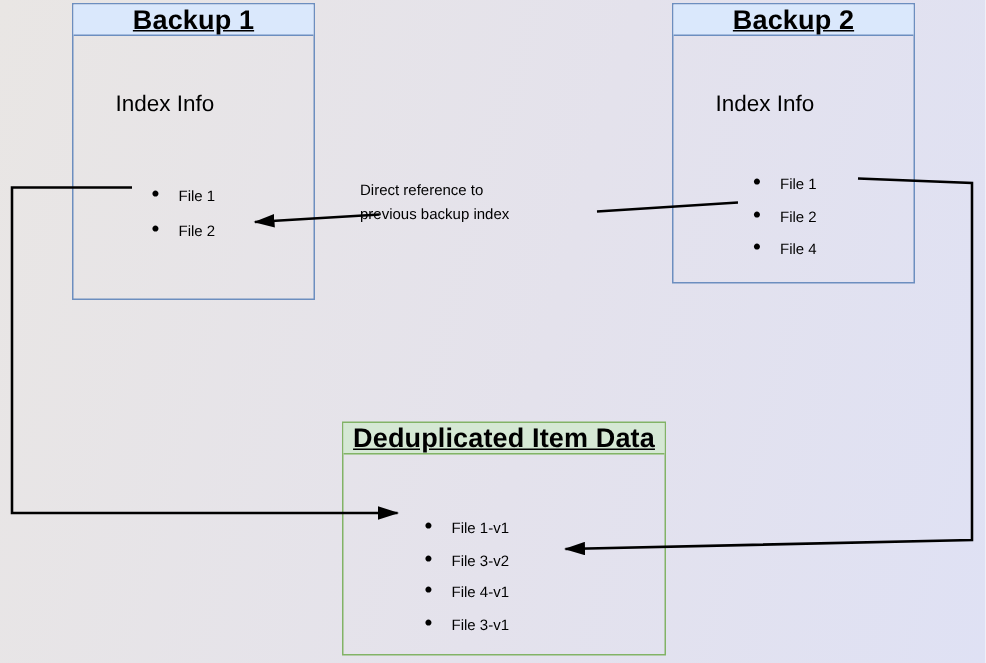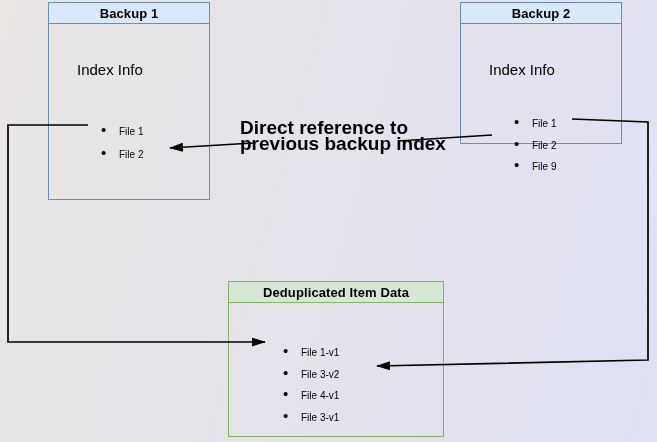--- a/index.html
+++ b/index.html
@@ -30,23 +30,24 @@
   }
   .box.blue   { border: 1px solid #6c8ebf; }
   .box.green  { border: 1px solid #82b366; }
   .box-header {
     box-sizing: border-box;
     width: 100%;
     height: 21px;
     display: flex;
     align-items: center;
     justify-content: center;
-    font-size: 13px;
+    font-size: 18px;
     font-weight: bold;
     letter-spacing: 0.1px;
+    text-decoration: underline;
   }
   .blue  .box-header { background: #dae8fc; border-bottom: 1px solid #6c8ebf; }
   .green .box-header { background: #d5e8d4; border-bottom: 1px solid #82b366; }
   .box-body { position: relative; width: 100%; }
   .subtitle {
     position: absolute;
     left: 28px;
     top: 37px;
     font-size: 15px;
     white-space: nowrap;
@@ -67,52 +68,51 @@
     font-size: 15px;
   }
   #backup1-list { left: 48px; top: 91px;  line-height: 21px;   }
   #backup2-list { left: 49px; top: 84px;  line-height: 19.5px; }
   #dedup-list   { left: 50px; top: 34px;  line-height: 19.5px; }
   .annotation {
     position: absolute;
     left: 240px;
     top: 120px;
     width: 168px;
-    text-align: right;
-    font-size: 19px;
+    text-align: left;
+    font-size: 10px;
     line-height: 16px;
     z-index: 4;
     white-space: nowrap;
-    font-weight: bold;
   }
 </style>
 </head>
 <body>
 
 <div class="canvas">
 
   <div class="box blue" style="left:48px; top:2px; width:162px; height:198px;">
     <div class="box-header">Backup 1</div>
     <div class="box-body">
       <div class="subtitle">Index Info</div>
       <ul class="file-list" id="backup1-list">
           <li>File 1</li>
           <li>File 2</li>
         </ul>
     </div>
   </div>
 
-  <div class="box blue" style="left:460px; top:2px; width:162px; height:142px;">
+  <div class="box blue" style="left:448px; top:2px; width:162px; height:187px;">
     <div class="box-header">Backup 2</div>
     <div class="box-body">
       <div class="subtitle">Index Info</div>
       <ul class="file-list" id="backup2-list">
           <li>File 1</li>
           <li>File 2</li>
-          <li>File 9</li>
+          <li>File 4</li>
         </ul>
     </div>
   </div>
 
   <div class="box green" style="left:228px; top:281px; width:216px; height:156px;">
     <div class="box-header">Deduplicated Item Data</div>
     <div class="box-body">
       <ul class="file-list" id="dedup-list">
           <li>File 1-v1</li>
           <li>File 3-v2</li>

